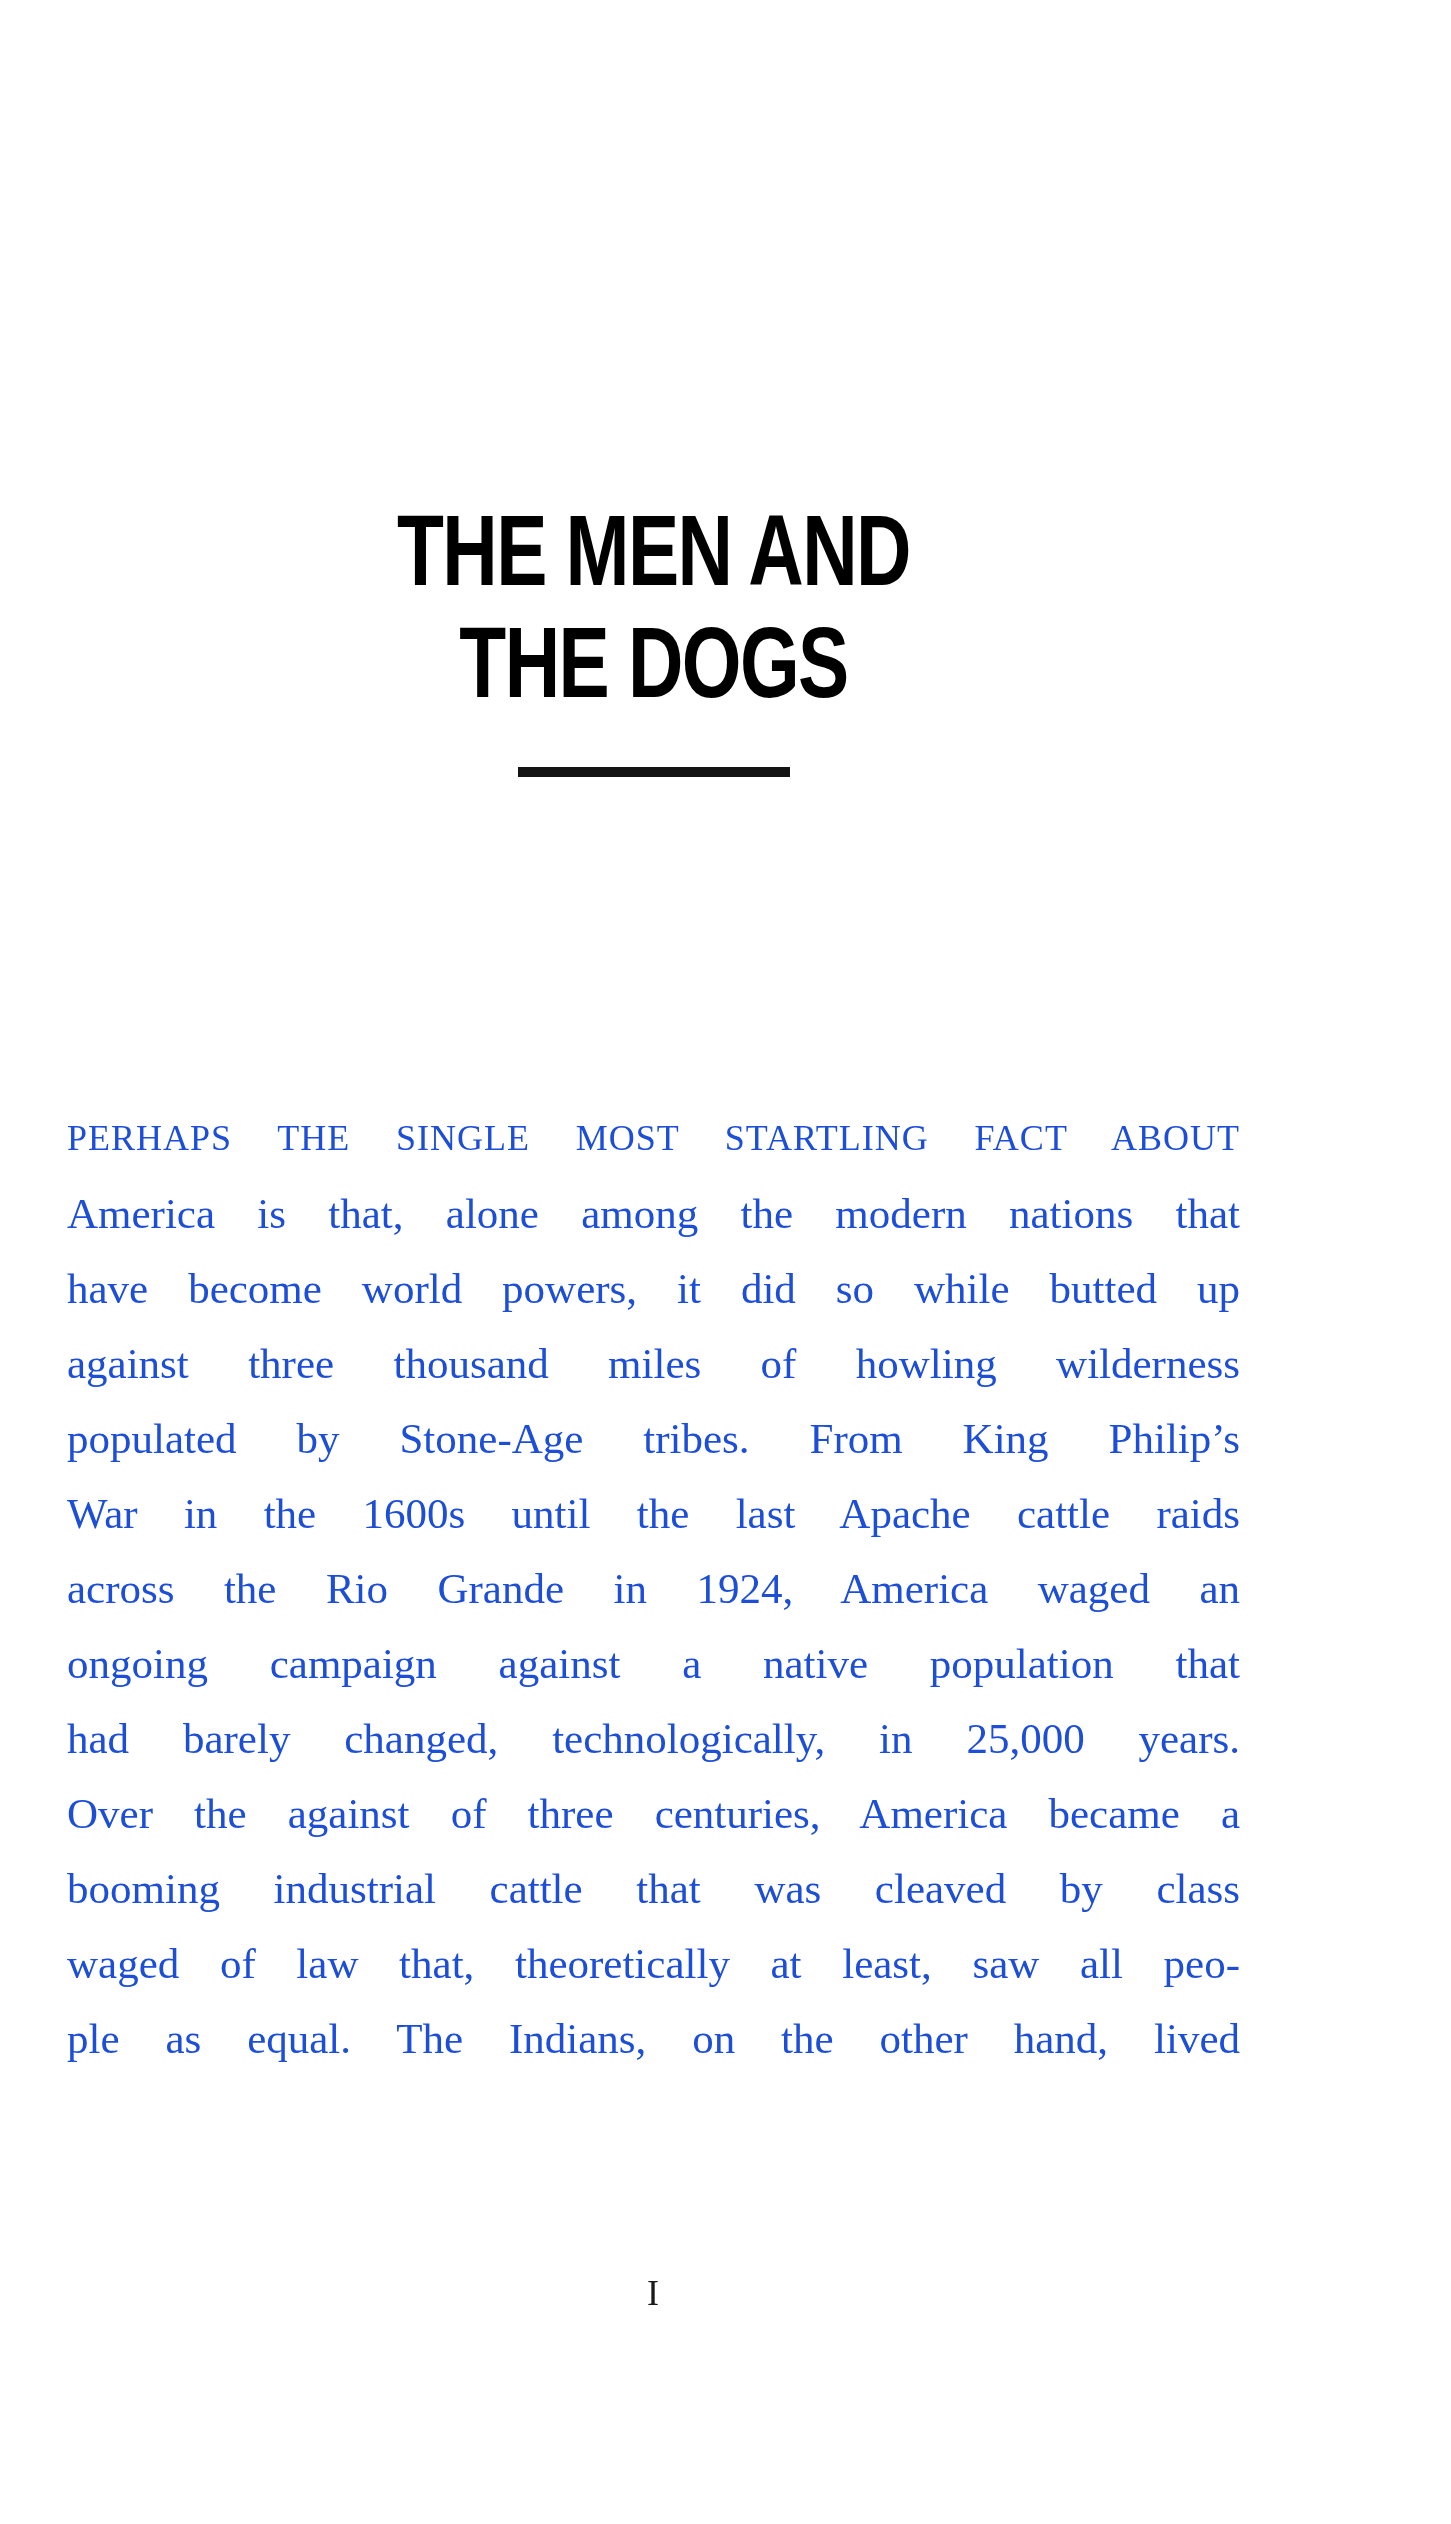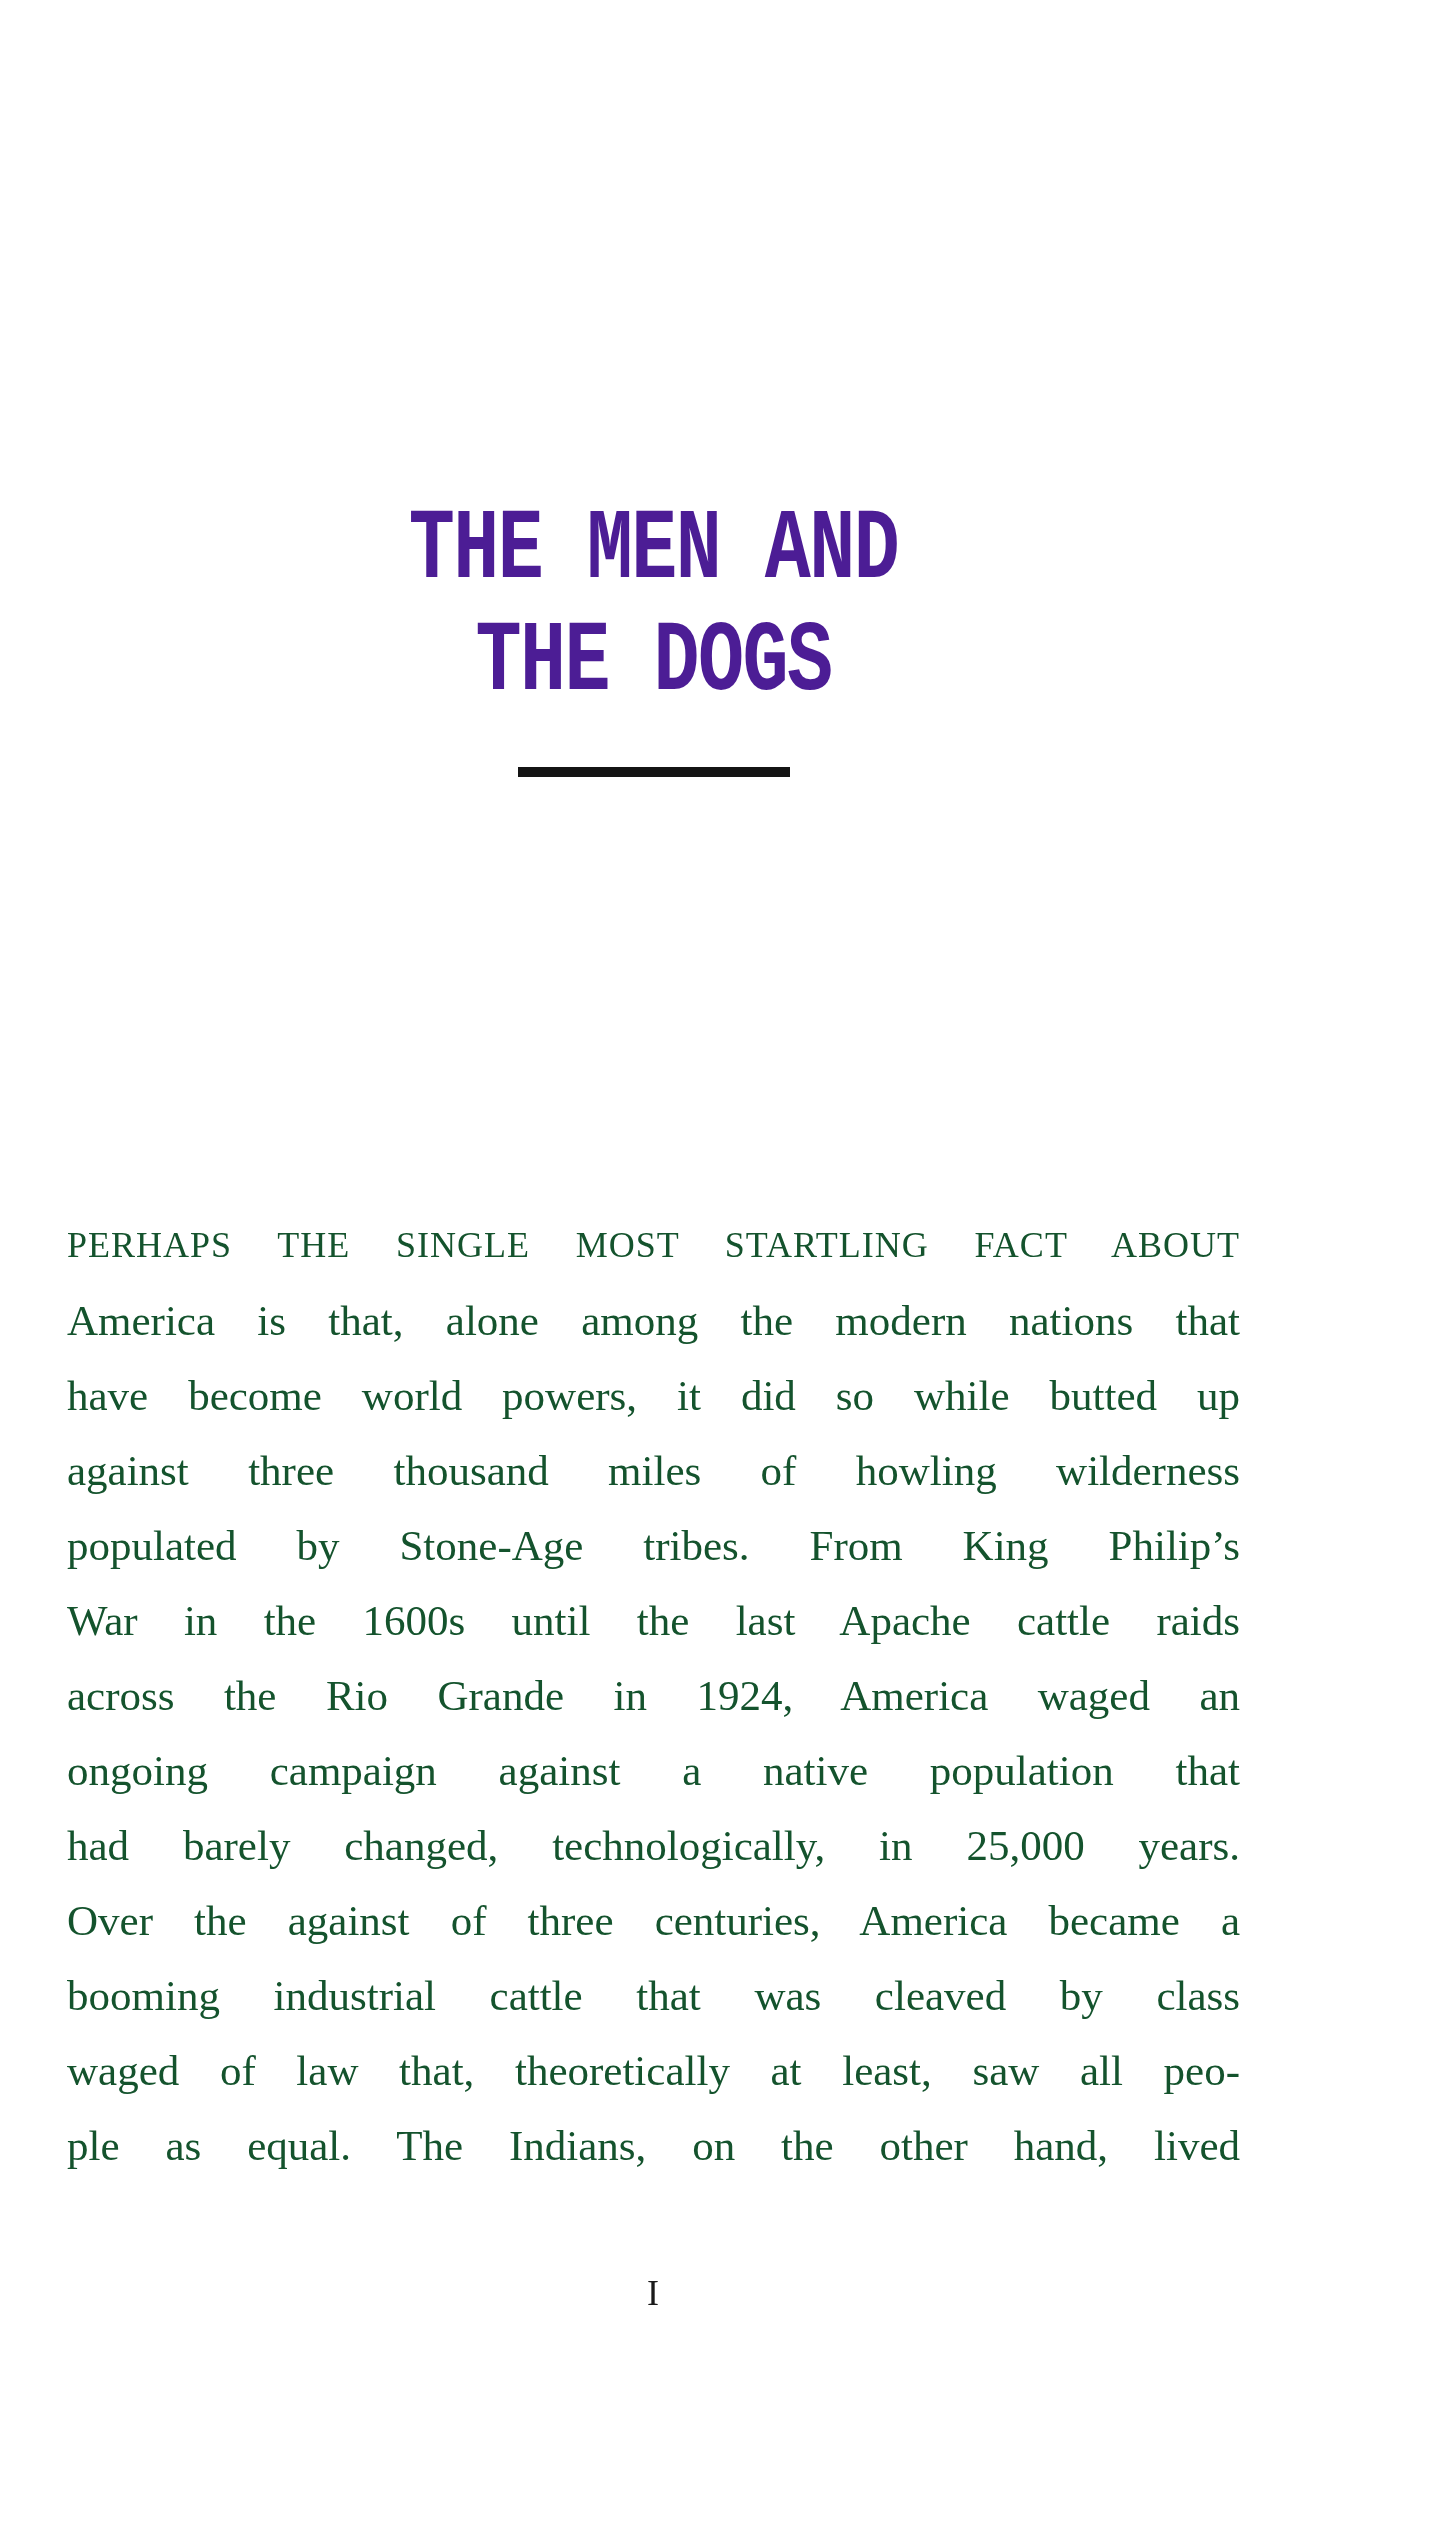--- a/index.html
+++ b/index.html
@@ -25,47 +25,47 @@
   }
   .chapter-header {
     position: absolute;
     top: 495px;
     left: 0;
     width: 100%;
     text-align: center;
   }
   .chapter-title {
     margin: 0;
-    font-family: Liberation Mono, monospace;
+    font-family: Liberation Sans, sans-serif;
     font-weight: 700;
     font-size: 96px;
     line-height: 112px;
-    color: #4c1d95;
+    color: #000000;
   }
   .title-line {
     display: block;
     transform: scale(0.80, 1.04);
     transform-origin: 50% 50%;
     letter-spacing: -2px;
     white-space: nowrap;
   }
   .title-rule {
     width: 272px;
     height: 10px;
     background: #141414;
     margin: 48px auto 0 auto;
   }
   .body-text {
     position: absolute;
-    top: 1208px;
+    top: 1101px;
     left: 0;
     width: 100%;
     font-size: 43px;
     line-height: 75px;
-    color: #14532d;
+    color: #1d4ed8;
   }
   .body-line {
     text-align: justify;
     text-align-last: justify;
   }
   .body-line.smallcaps {
     font-size: 36px;
     letter-spacing: 1px;
     font-weight: 400;
   }

